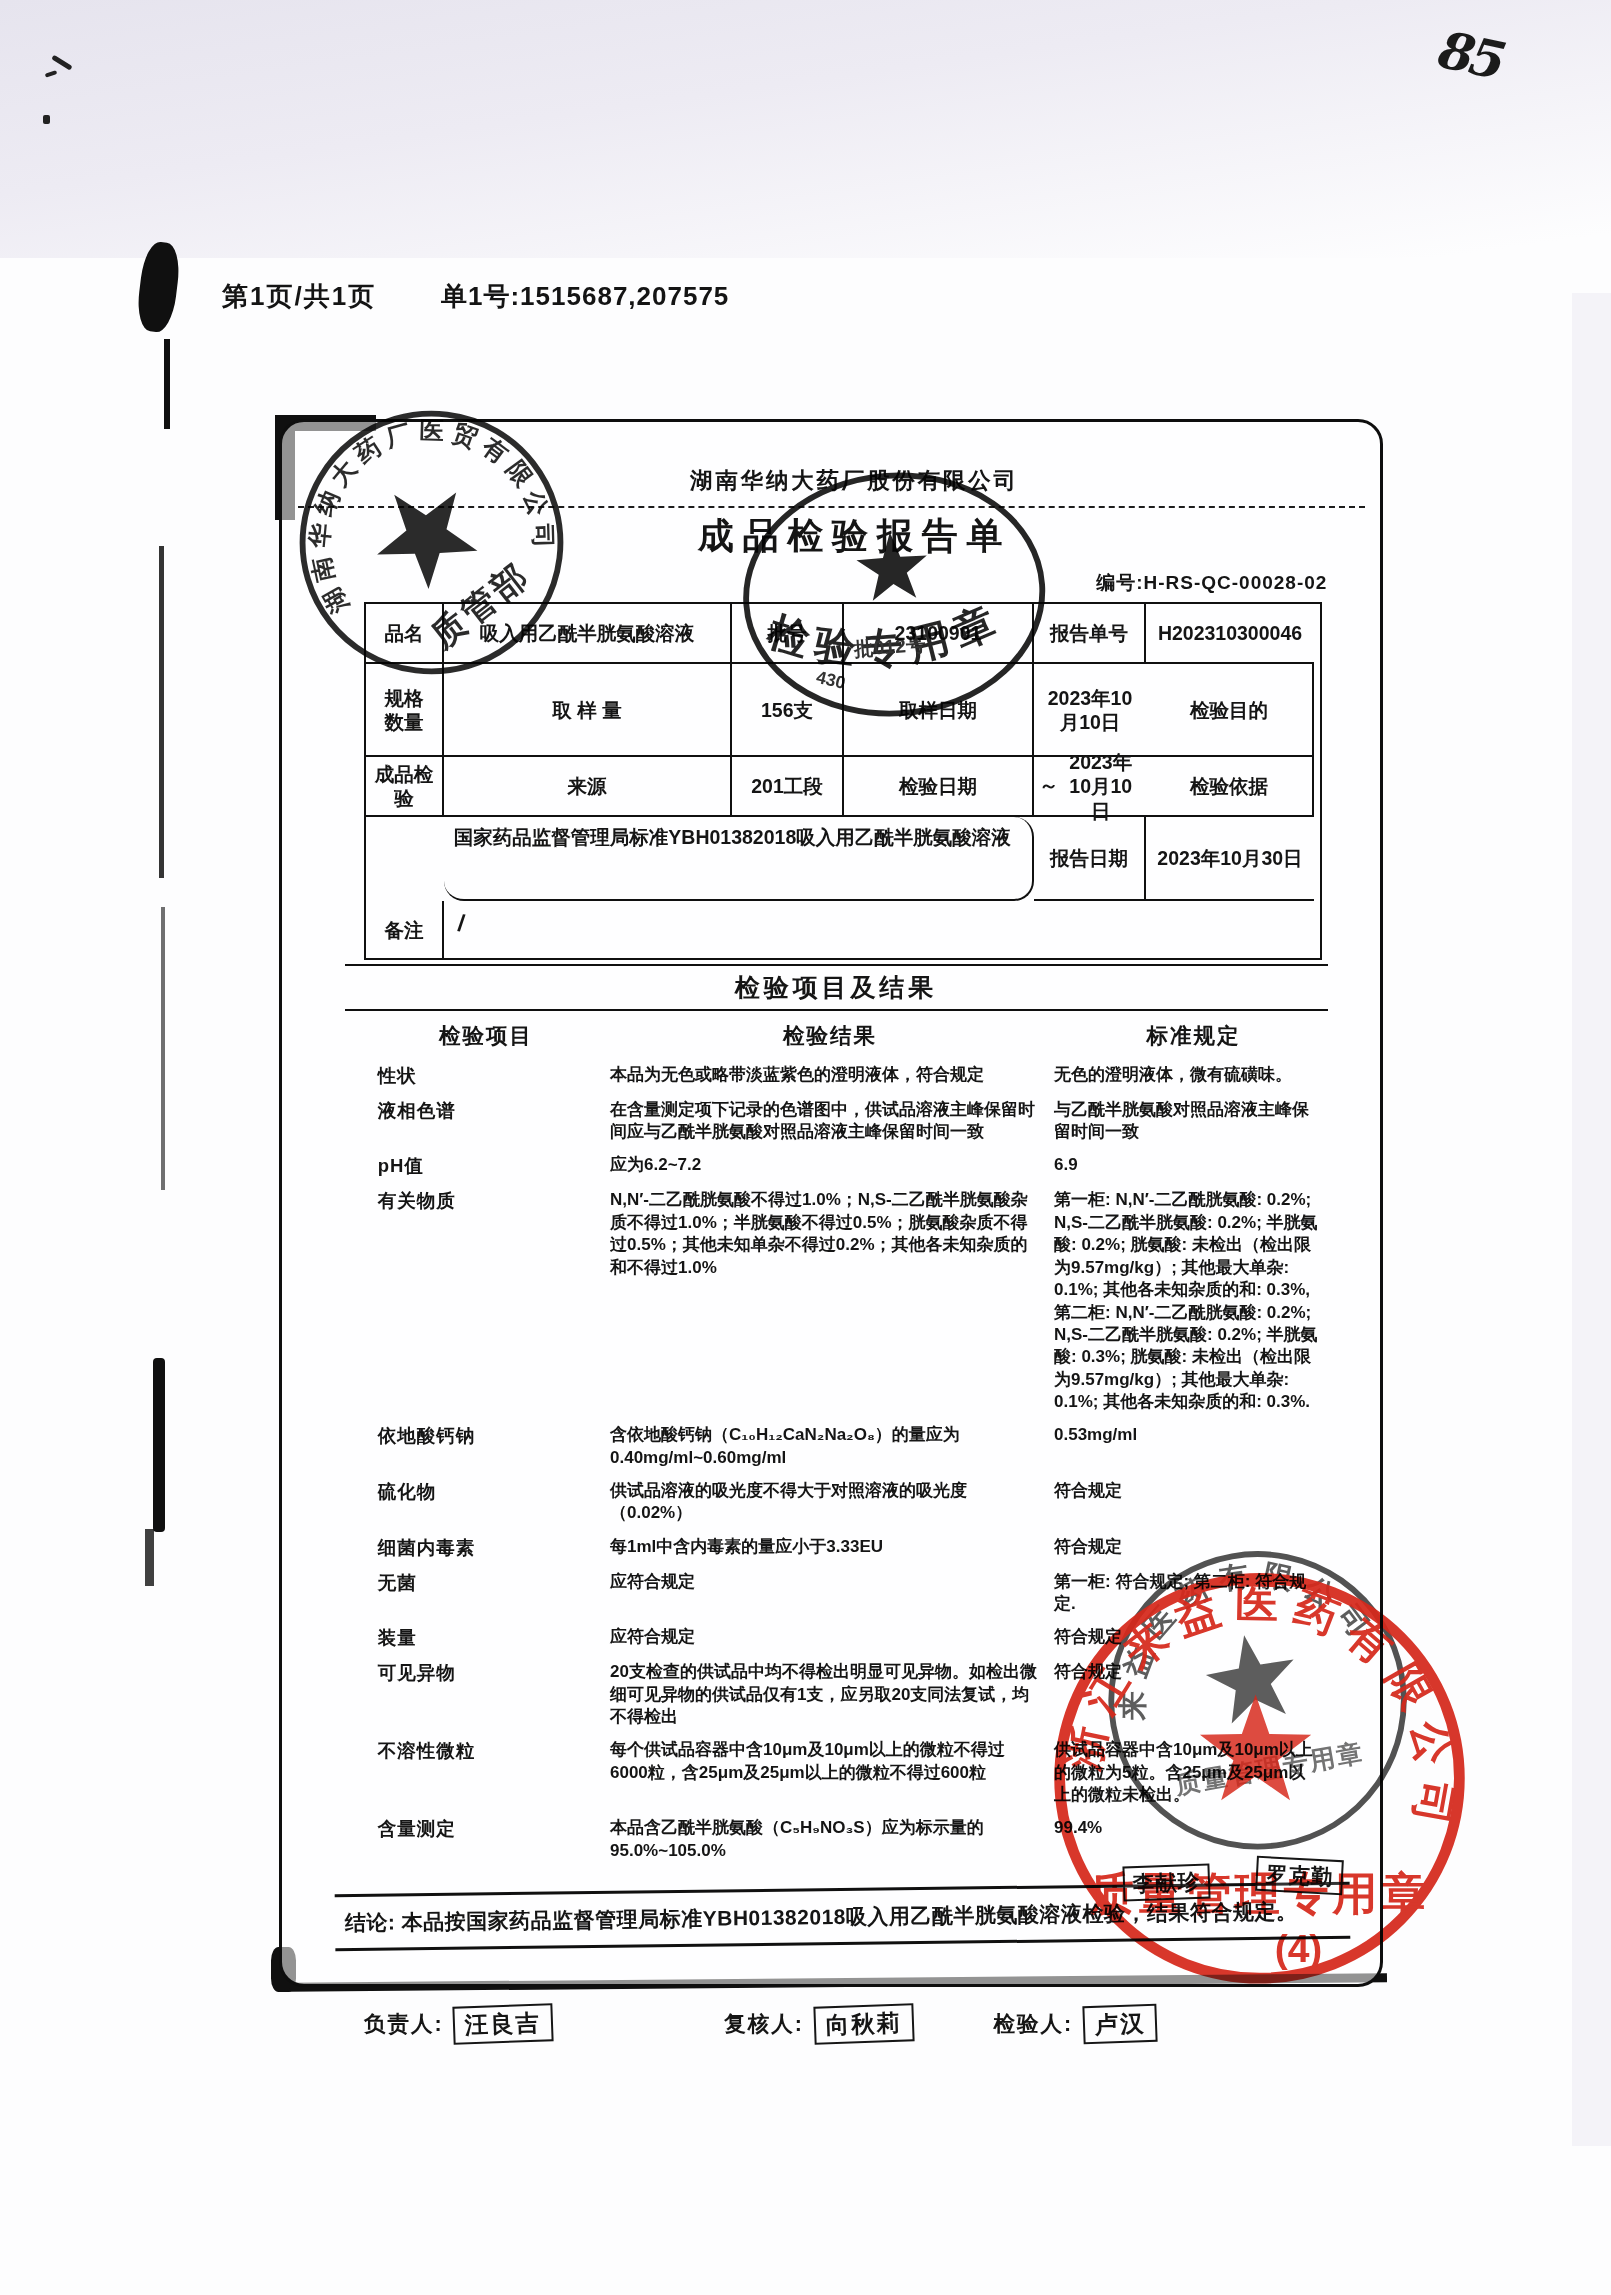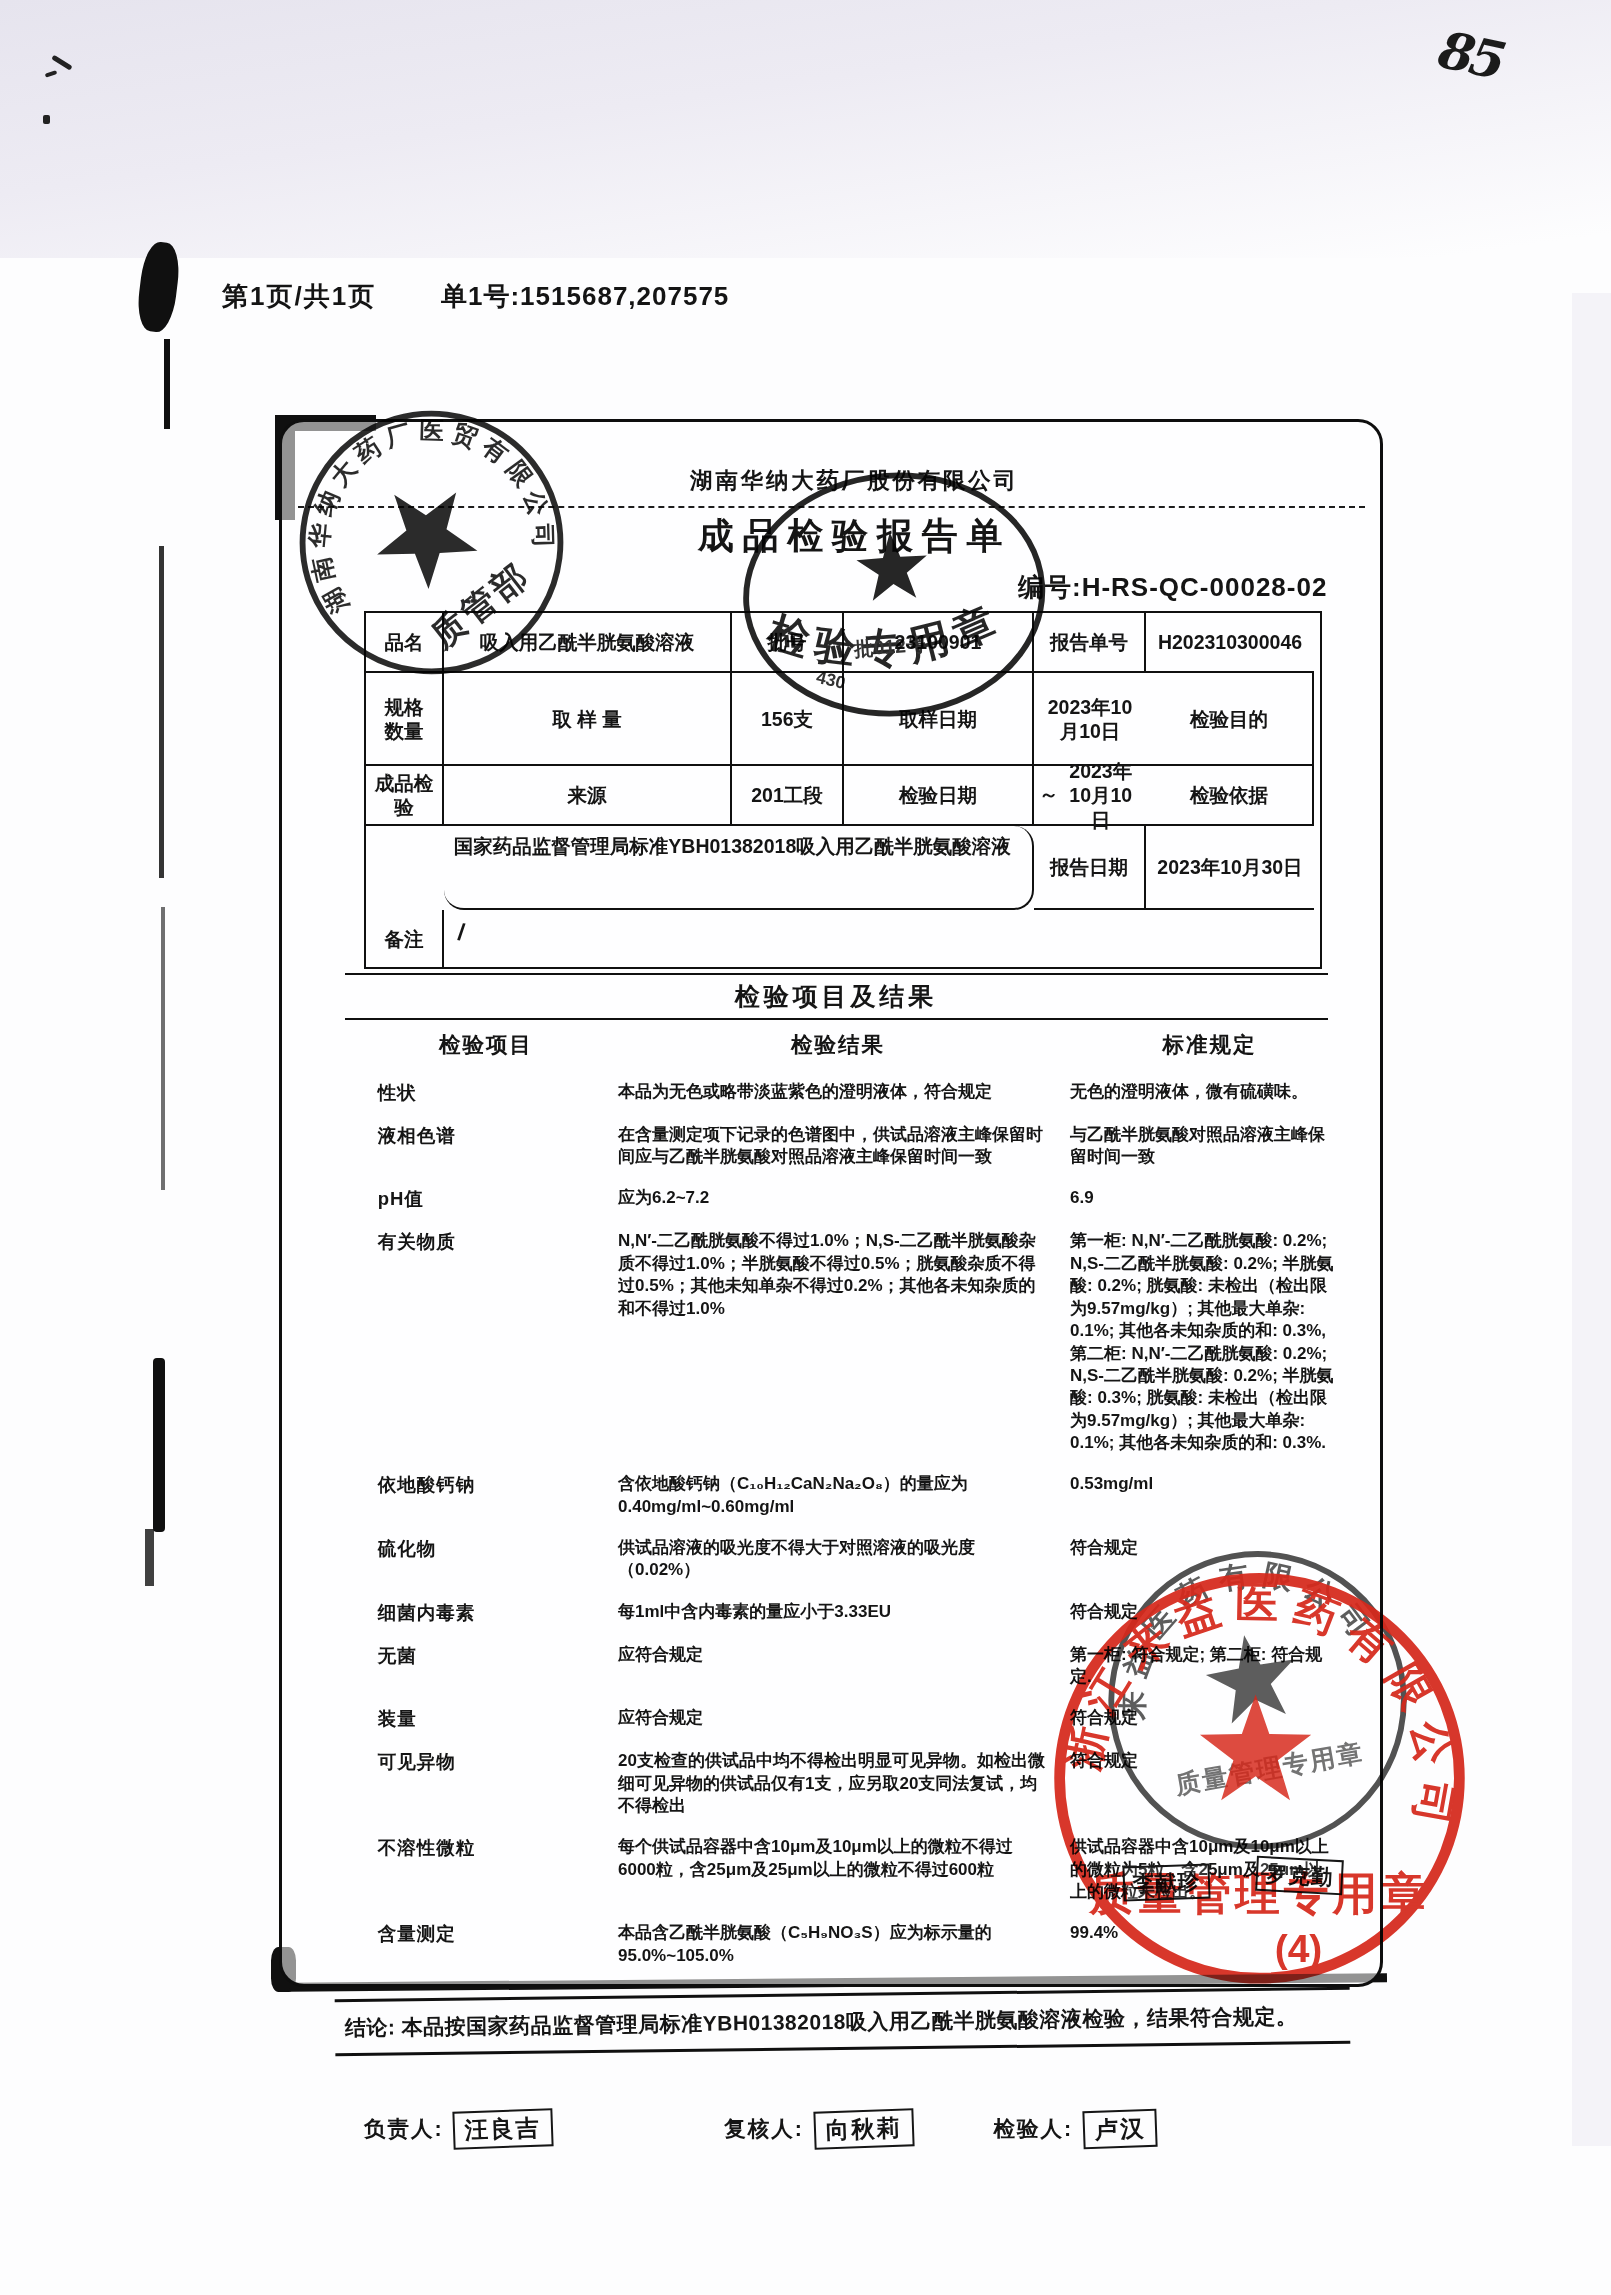--- a/index.html
+++ b/index.html
@@ -33,40 +33,40 @@
   
   .page-head{position:absolute;top:279px;left:222px;font-size:26px;font-weight:bold;letter-spacing:2px;color:#141414;}
   .sheet-no{position:absolute;top:279px;left:441px;font-size:26px;font-weight:bold;letter-spacing:1px;color:#141414;}
 
   
   .doc{position:absolute;left:279px;top:419px;width:1104px;height:1568px;border:3.9px solid #0e0e0e;
     border-radius:25px;box-sizing:border-box;padding:43px 35px 0 82px;background:rgba(255,255,255,.55);}
   .company{text-align:center;font-size:22.4px;font-weight:bold;letter-spacing:2.9px;}
   .dots{border:none;border-top:2.9px dashed #1d1d1d;margin:9.8px -19.5px 3.9px -66px;}
   .doc-title{text-align:center;font-size:36px;font-weight:bold;letter-spacing:8.8px;margin-top:2px;}
-  .code-line{text-align:right;font-size:26px;font-weight:bold;margin:9.8px 17.6px 5.9px 0;letter-spacing:1px;}
+  .code-line{text-align:right;font-size:19px;font-weight:bold;margin:9.8px 17.6px 5.9px 0;letter-spacing:1px;}
 
   
   .itable{display:grid;grid-template-columns:78px 288px 112px 190px 112px 168px;
     grid-template-rows:60px 93px 60px 84px 57px;border:2.9px solid #101010;width:954px;box-sizing:content-box;
     font-size:19.5px;font-weight:bold;}
   .ic{border-right:2px solid #101010;border-bottom:2px solid #101010;display:flex;align-items:center;
     justify-content:center;text-align:center;padding:2px 5px;box-sizing:border-box;flex-direction:column;line-height:1.25;}
   .ic.last-col{border-right:none;}
   .ic.last-row{border-bottom:none;}
   .ic.left{justify-content:flex-start;align-items:flex-start;text-align:right;padding:7.8px 9.8px;border-radius:20px;}
   .span3{grid-column:2 / span 3;}
   .span5{grid-column:2 / span 5;}
   .slash{font-size:23.4px;transform:rotate(8deg);align-self:flex-start;margin-left:3.9px;}
   .tick{font-family:"DejaVu Serif",serif;font-weight:bold;margin-right:2px;}
 
   
   .sec-band{margin-top:4px;margin-left:-19.5px;width:983px;border-top:2.9px solid #101010;border-bottom:2.9px solid #101010;
     text-align:center;font-size:25px;font-weight:bold;letter-spacing:3.9px;padding:4.9px 0;}
-  .rgrid{display:grid;grid-template-columns:244px 444px 283px;gap:8px;}
+  .rgrid{display:grid;grid-template-columns:244px 444px 283px;}
   .rhead{font-size:21.5px;font-weight:bold;text-align:center;padding:9.8px 0 13.7px 0;letter-spacing:2px;}
   .rrow{display:contents;}
   .rcell{font-size:17px;font-weight:bold;line-height:1.32;padding:0 13.7px 10.7px 2px;white-space:pre-line;}
   .rcell.item{padding-left:13.7px;font-size:18.5px;letter-spacing:1px;}
 
   .conclusion{margin:15.6px 0 0 -29px;width:1005px;border-top:3.4px solid #101010;border-bottom:3.4px solid #101010;
     padding:11.7px 0 11.7px 9.8px;font-size:21px;font-weight:bold;white-space:nowrap;transform:rotate(-0.7deg);letter-spacing:0.5px;}
 
   
   .sigrow{display:flex;align-items:center;margin-top:59px;font-size:21.5px;font-weight:bold;text-align:center;}

